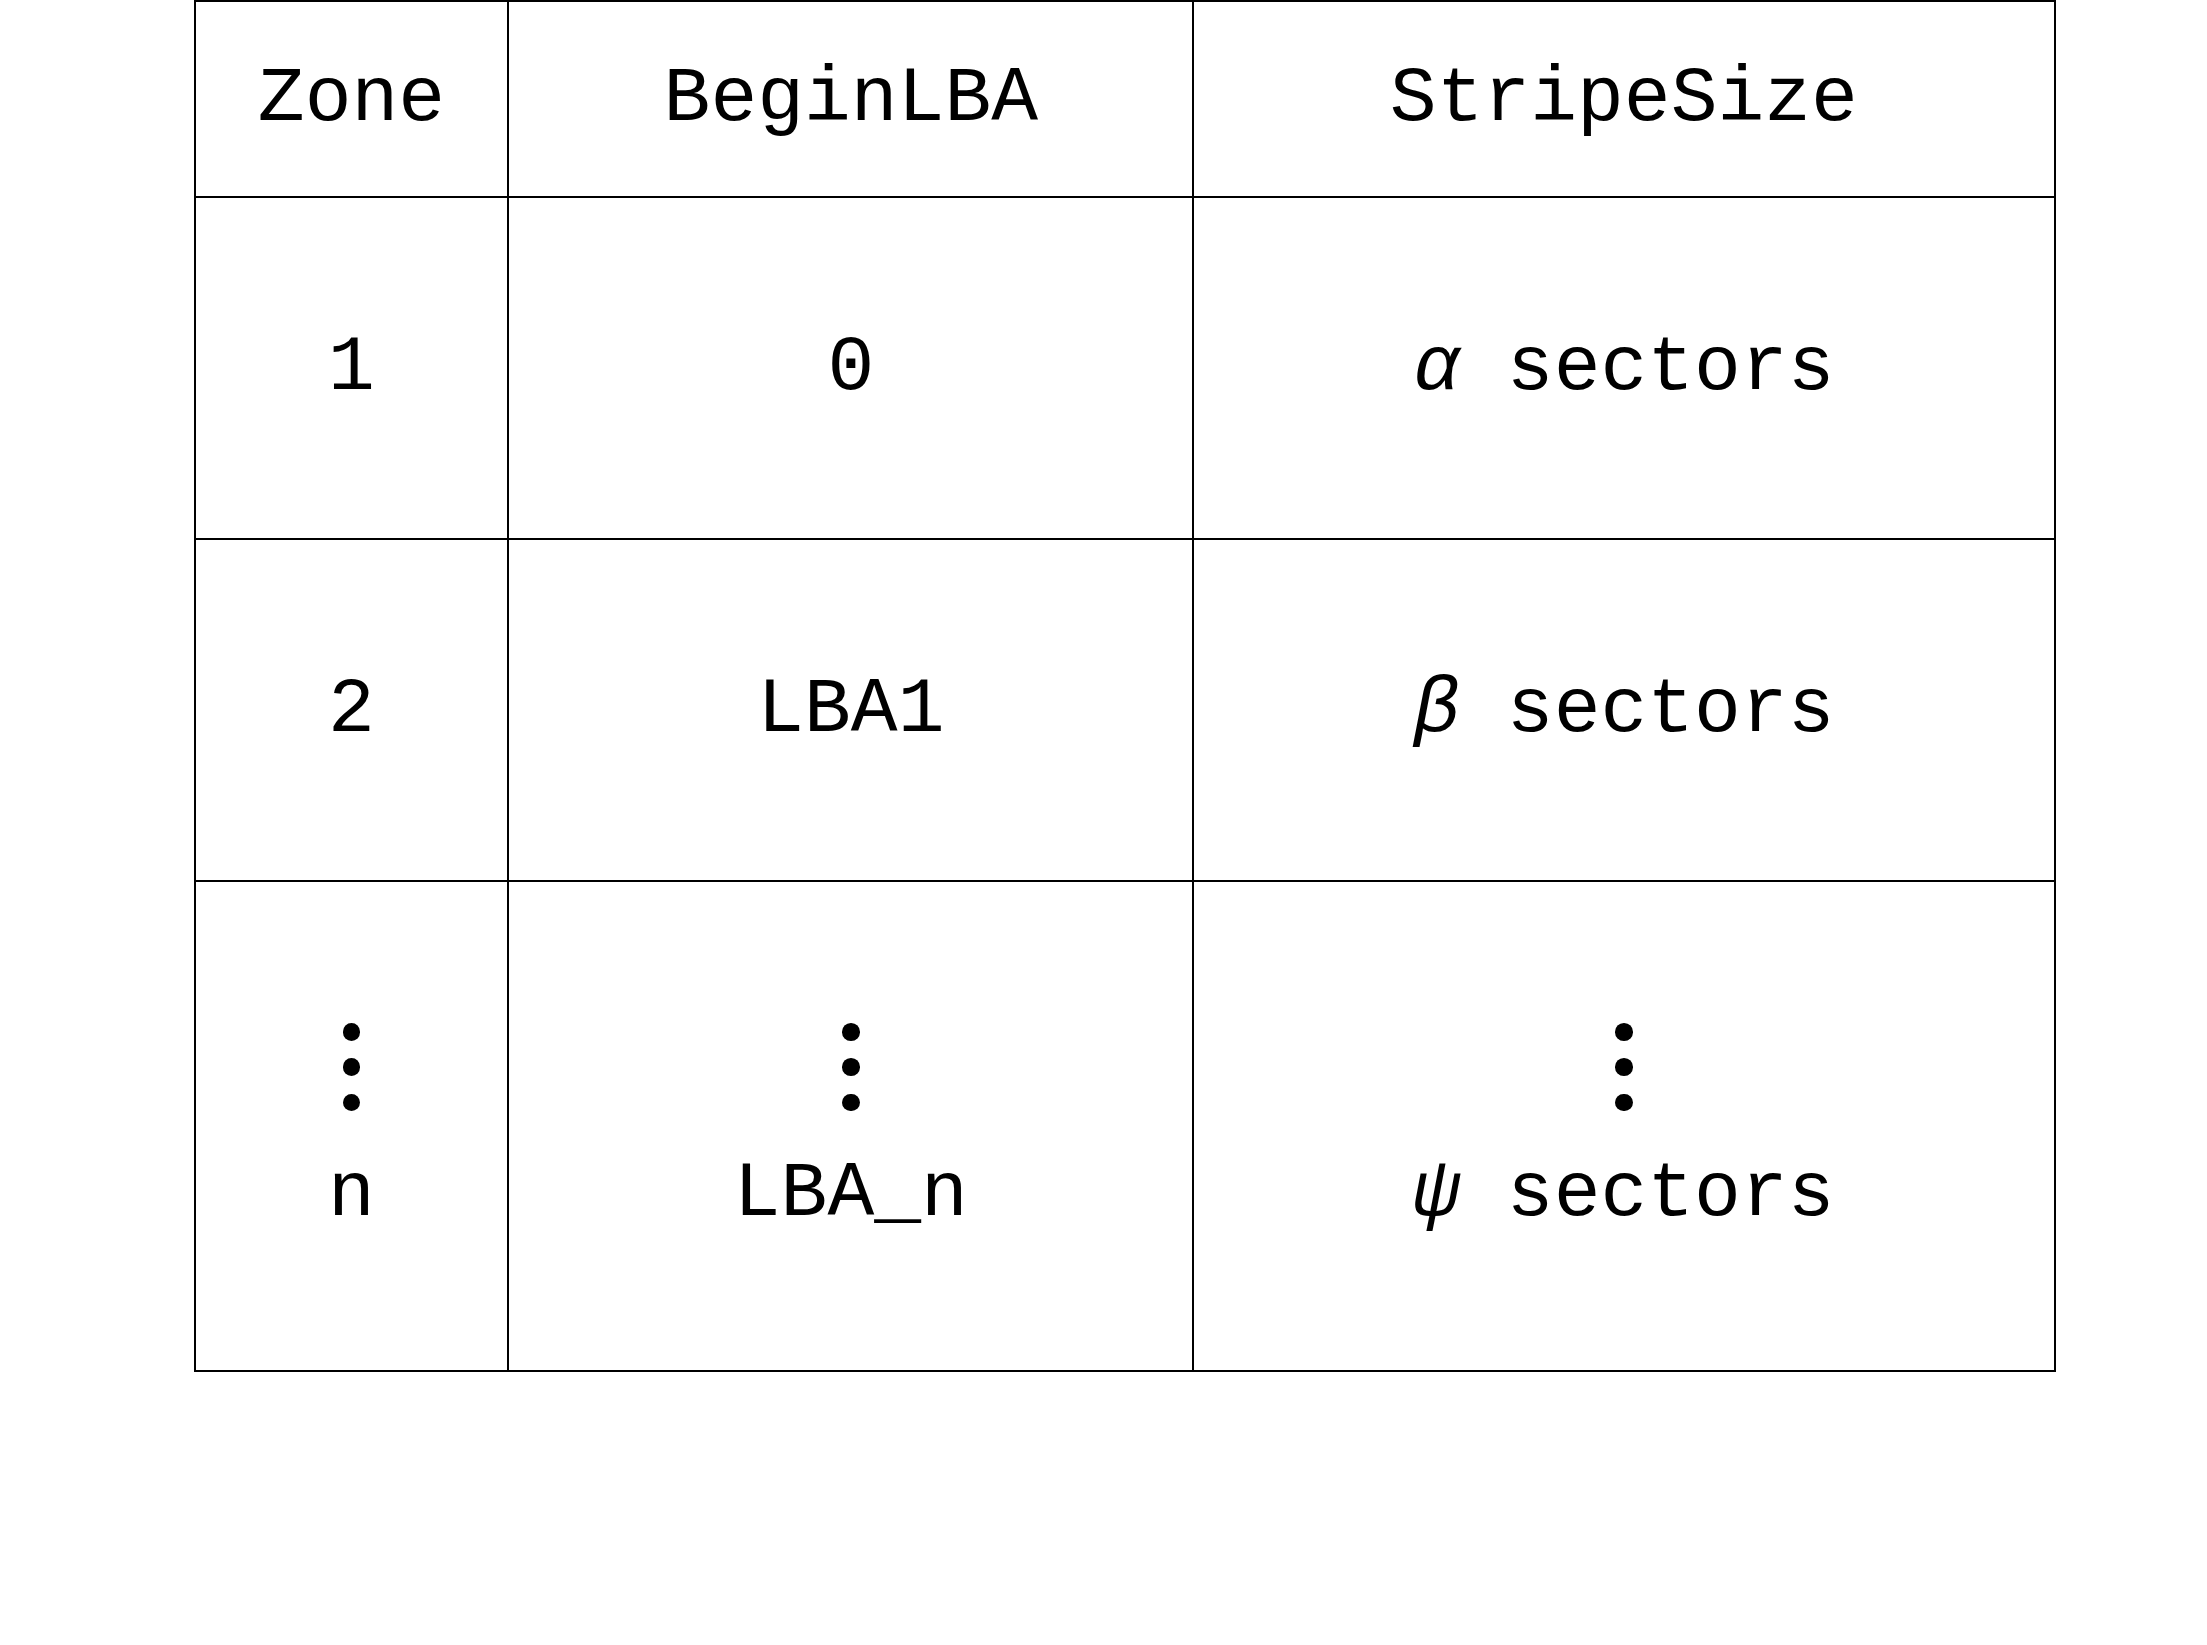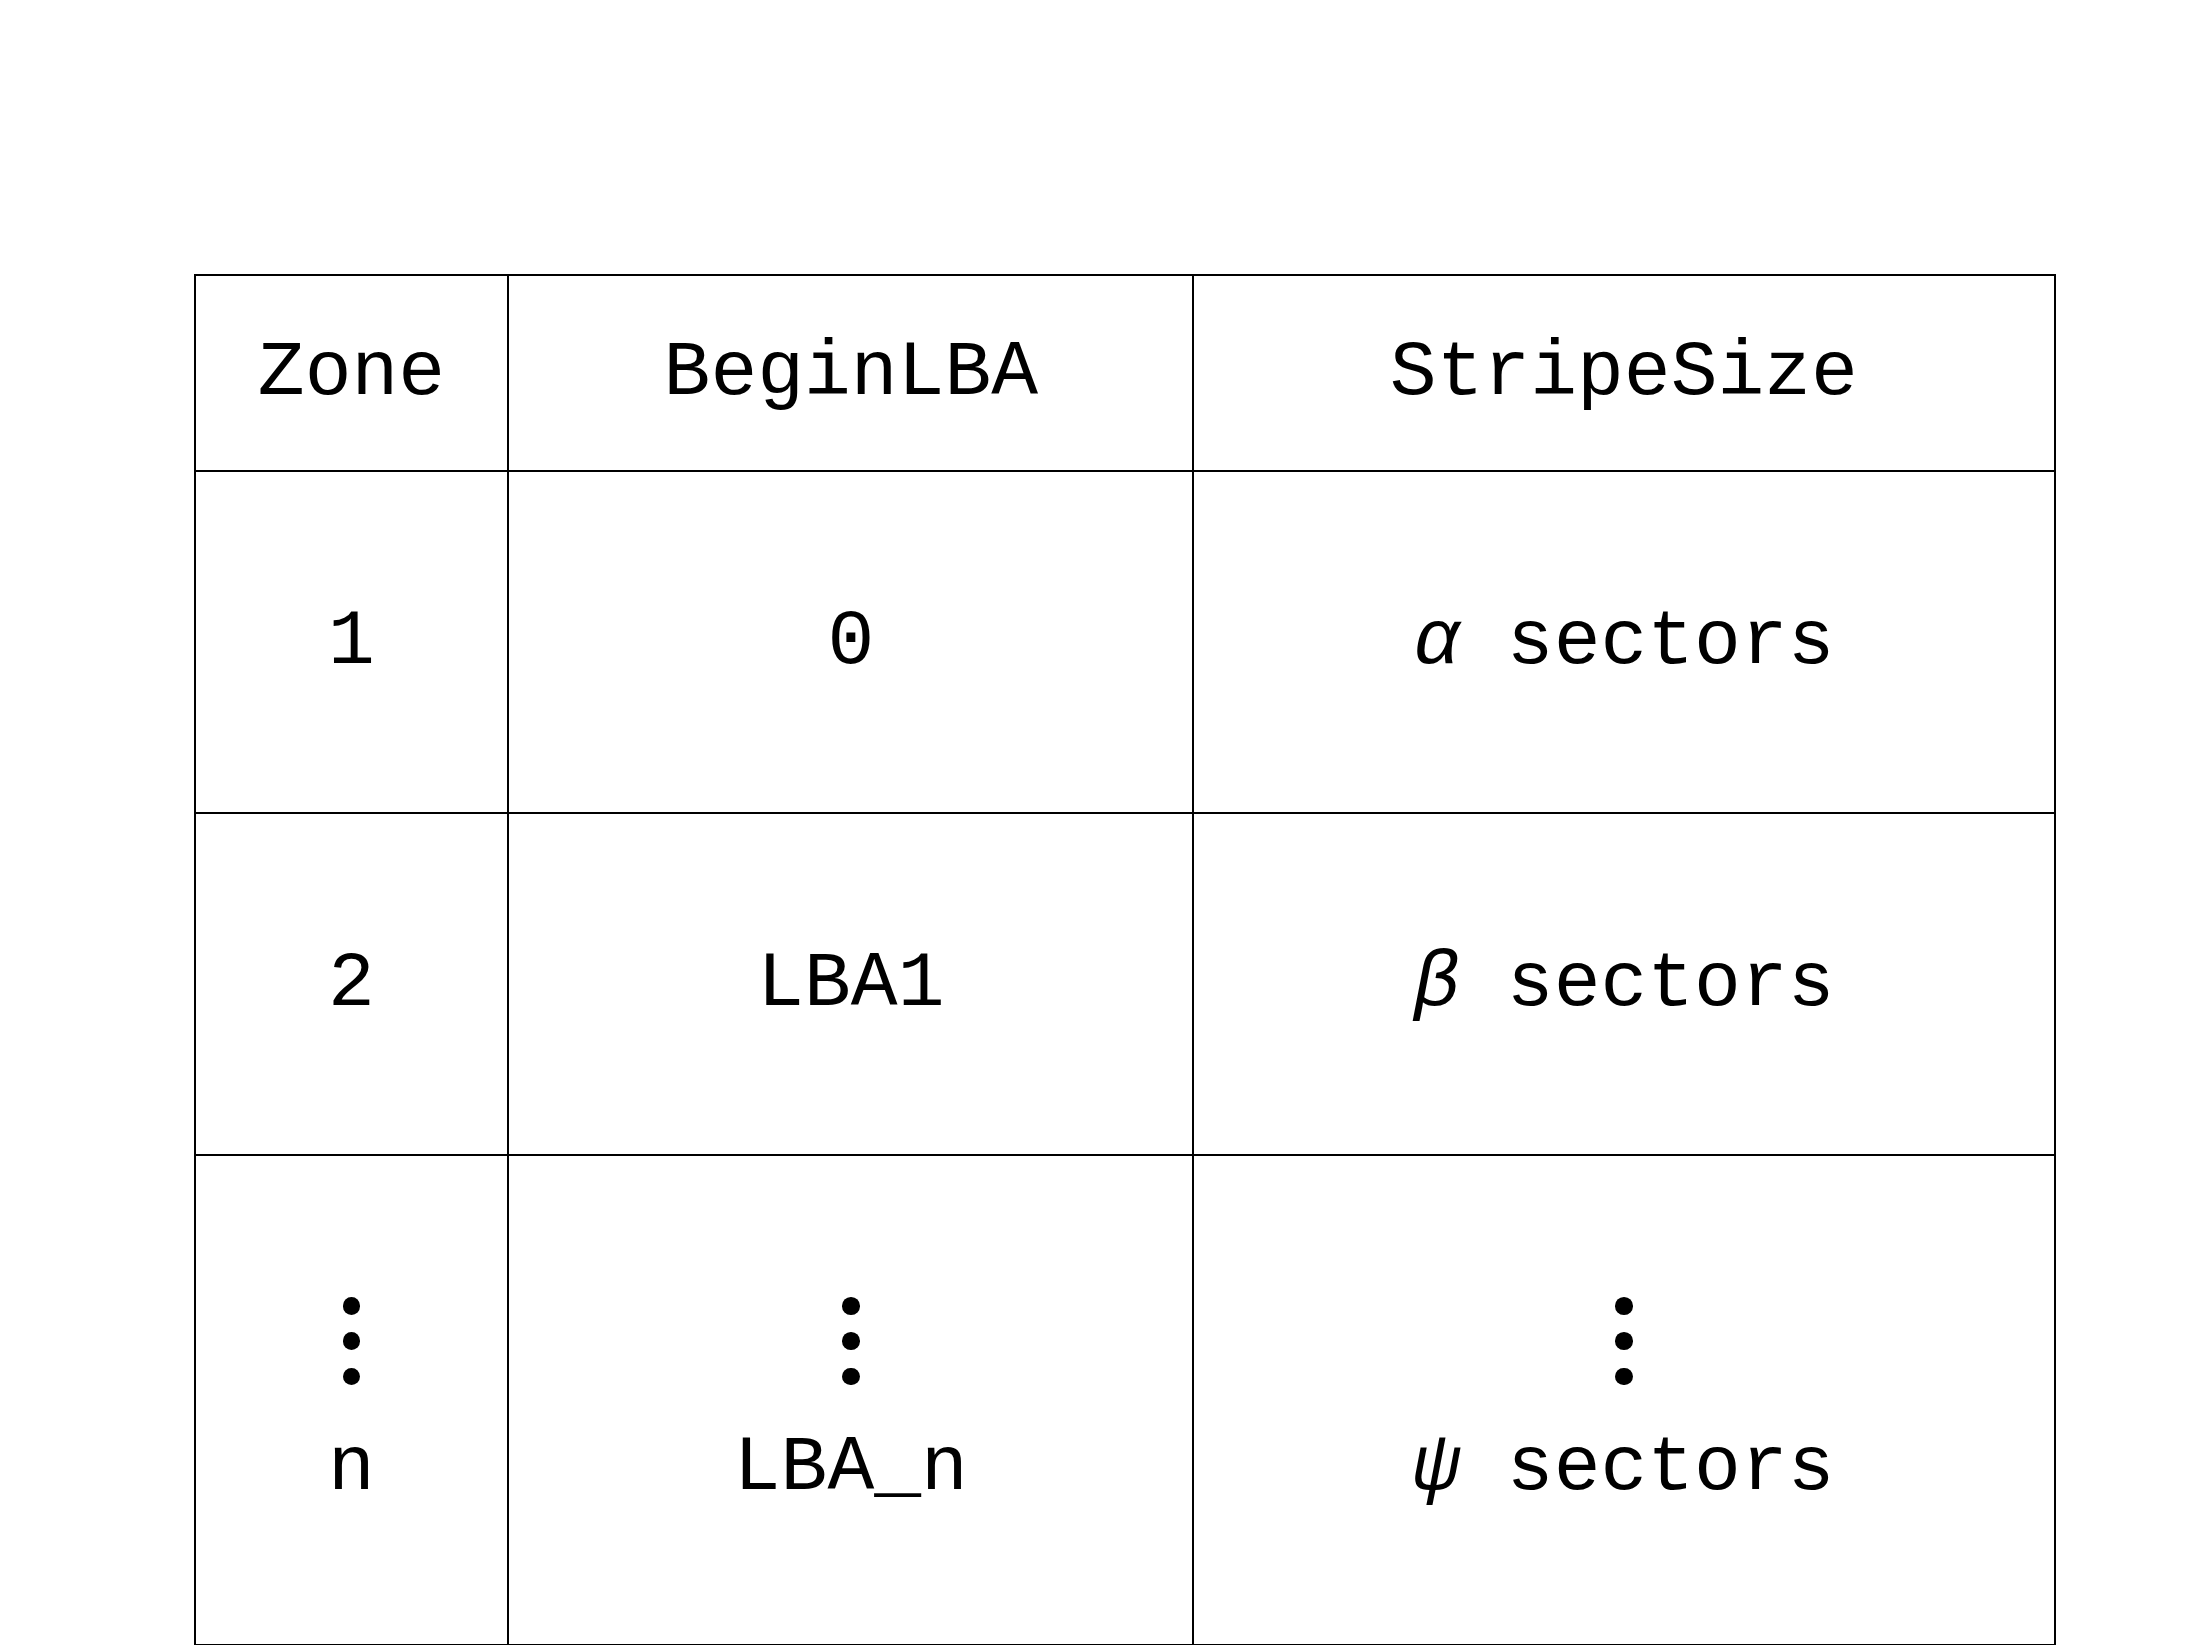--- a/index.html
+++ b/index.html
@@ -14,21 +14,21 @@
       justify-content: center;
       align-items: center;
       width: 2207px;
       height: 1646px;
       font-family: 'Courier New', Courier, monospace;
     }
 
     .table-wrapper {
       display: flex;
       justify-content: center;
-      align-items: flex-end;
+      align-items: flex-start;
       width: 100%;
       height: 100%;
       padding-left: 42px;
     }
 
     .data-table {
       border-collapse: collapse;
       width: 1862px;
       height: 1372px;
     }

